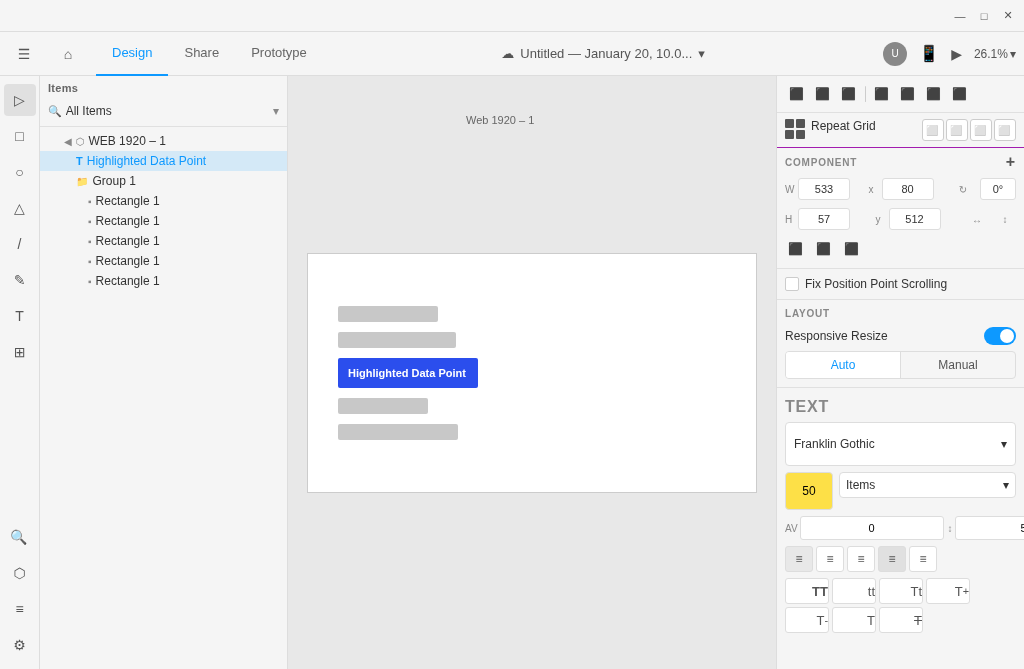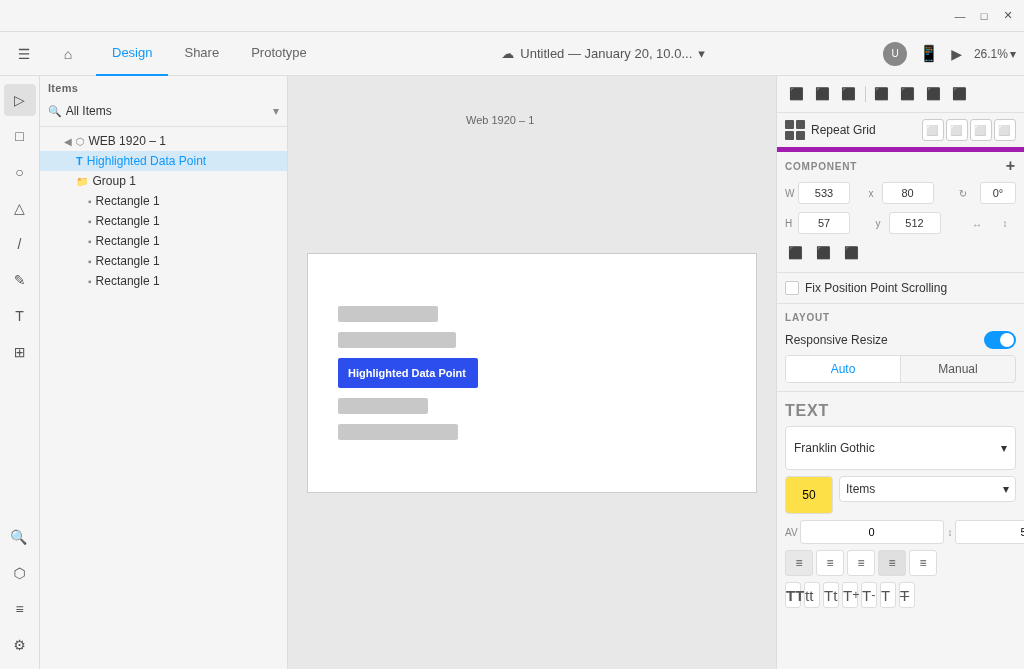--- a/index.html
+++ b/index.html
@@ -50,21 +50,21 @@
     
     .canvas-area { flex: 1; background: #e8e8e8; display: flex; align-items: center; justify-content: center; position: relative; overflow: hidden; }
     .artboard { background: #fff; border: 1px solid #ccc; width: 450px; height: 240px; position: relative; display: flex; flex-direction: column; justify-content: center; padding: 24px 30px; gap: 10px; }
     .bar { background: #c8c8c8; border-radius: 2px; }
     .bar-highlighted { background: #2b4eed; color: #fff; font-size: 13px; font-weight: 700; display: flex; align-items: center; padding: 0 10px; border-radius: 2px; height: 30px; width: 140px; }
 
     
     .right-panel { width: 248px; background: #f5f5f5; border-left: 1px solid #ddd; display: flex; flex-direction: column; overflow-y: auto; }
     .align-toolbar { display: flex; align-items: center; padding: 6px 8px; gap: 2px; border-bottom: 1px solid #e0e0e0; }
     .align-btn { width: 24px; height: 24px; display: flex; align-items: center; justify-content: center; cursor: pointer; border-radius: 3px; color: #555; font-size: 12px; }
-    .repeat-grid-row { display: flex; align-items: center; gap: 6px; padding: 6px 8px; border-bottom: 5px solid #a21caf; }
+    .repeat-grid-row { display: flex; gap: 6px; padding: 6px 8px; border-bottom: 1px solid #a21caf; }
     .repeat-grid-icon { width: 20px; height: 20px; display: grid; grid-template-columns: 1fr 1fr; gap: 2px; flex-shrink: 0; }
     .rg-cell { background: #555; border-radius: 1px; }
     .repeat-grid-label { font-size: 12px; font-weight: 500; flex: 1; }
     .rg-actions { display: flex; gap: 2px; }
     .rg-btn { width: 22px; height: 22px; display: flex; align-items: center; justify-content: center; cursor: pointer; border-radius: 3px; border: 1px solid #ccc; background: #fff; color: #555; font-size: 10px; }
     .section-title { padding: 6px 8px 4px; font-size: 10px; font-weight: 700; color: #888; letter-spacing: 0.8px; display: flex; align-items: center; justify-content: space-between; }
     .section-add { cursor: pointer; color: #555; font-size: 16px; line-height: 1; }
     .props-row { display: flex; align-items: center; padding: 4px 8px; gap: 6px; }
     .prop-group { display: flex; align-items: center; gap: 3px; flex: 1; }
     .prop-label { font-size: 10px; color: #888; width: 10px; }
@@ -92,21 +92,21 @@
     .font-size-input { width: 48px; height: 38px; border: 1px solid #ddd; border-radius: 4px; background: #fde047; text-align: center; font-size: 12px; }
     .font-weight-select { flex: 1; height: 26px; border: 1px solid #ddd; border-radius: 4px; background: #fff; padding: 0 6px; font-size: 12px; display: flex; align-items: center; justify-content: space-between; cursor: pointer; }
     .text-metrics-row { display: flex; gap: 4px; margin-bottom: 6px; }
     .metric-group { display: flex; align-items: center; gap: 2px; flex: 1; }
     .metric-label { font-size: 10px; color: #888; }
     .metric-input { flex: 1; height: 24px; border: 1px solid #ddd; border-radius: 3px; background: #fff; text-align: center; font-size: 11px; }
     .text-align-row { display: flex; gap: 3px; margin-bottom: 6px; }
     .text-align-btn { width: 28px; height: 26px; display: flex; align-items: center; justify-content: center; border: 1px solid #ddd; border-radius: 3px; background: #fff; cursor: pointer; color: #555; font-size: 12px; }
     .text-align-btn.active { background: #e8e8e8; }
     .text-style-row { display: flex; gap: 3px; flex-wrap: wrap; }
-    .text-style-btn { width: 16px; height: 26px; display: flex; align-items: center; justify-content: flex-start; border: 1px solid #ddd; border-radius: 3px; background: #fff; cursor: pointer; color: #555; font-size: 15px; }
+    .text-style-btn { width: 44px; height: 26px; display: flex; align-items: center; justify-content: flex-end; border: 1px solid #ddd; border-radius: 3px; background: #fff; cursor: pointer; color: #555; font-size: 13px; }
   </style>
 </head>
 <body>
 
 <div class="titlebar">
   <div class="titlebar-controls">
     <div class="titlebar-btn">—</div>
     <div class="titlebar-btn">□</div>
     <div class="titlebar-btn">✕</div>
   </div>

